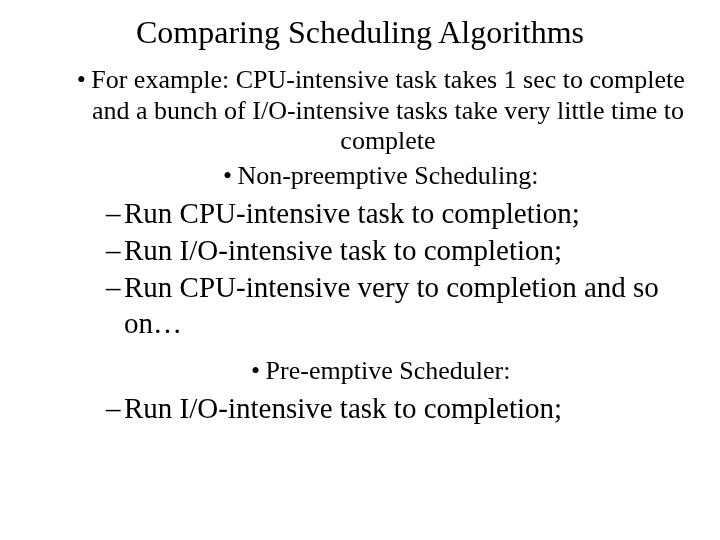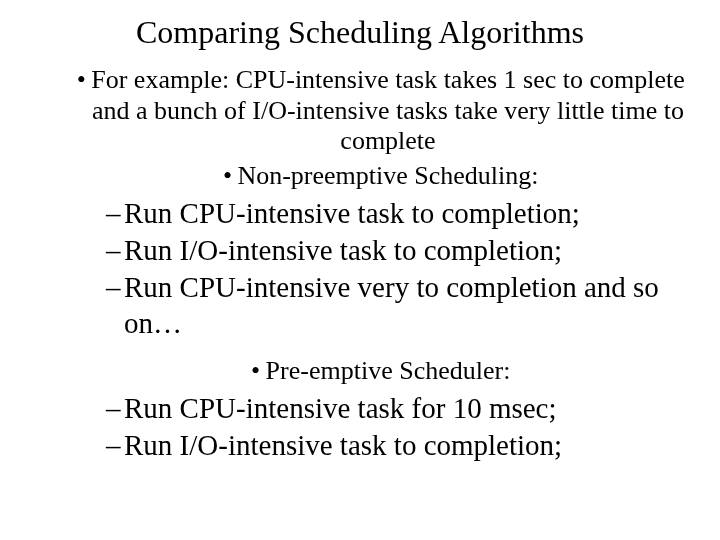--- a/index.html
+++ b/index.html
@@ -75,19 +75,16 @@
   </p>
   <p class="level2">
     <span class="dash">–</span><span>Run CPU-intensive very to completion and so on…</span>
   </p>
 
   <p class="level1 gap-before">
     <span class="bullet">•</span><span>Pre-emptive Scheduler:</span>
   </p>
 
   <p class="level2">
-    <span class="dash">–</span><span>Run CPU-intensive task for 10 msec;</span>
-  </p>
-  <p class="level2">
     <span class="dash">–</span><span>Run I/O-intensive task to completion;</span>
   </p>
 
 </div>
 
 </body></html>

